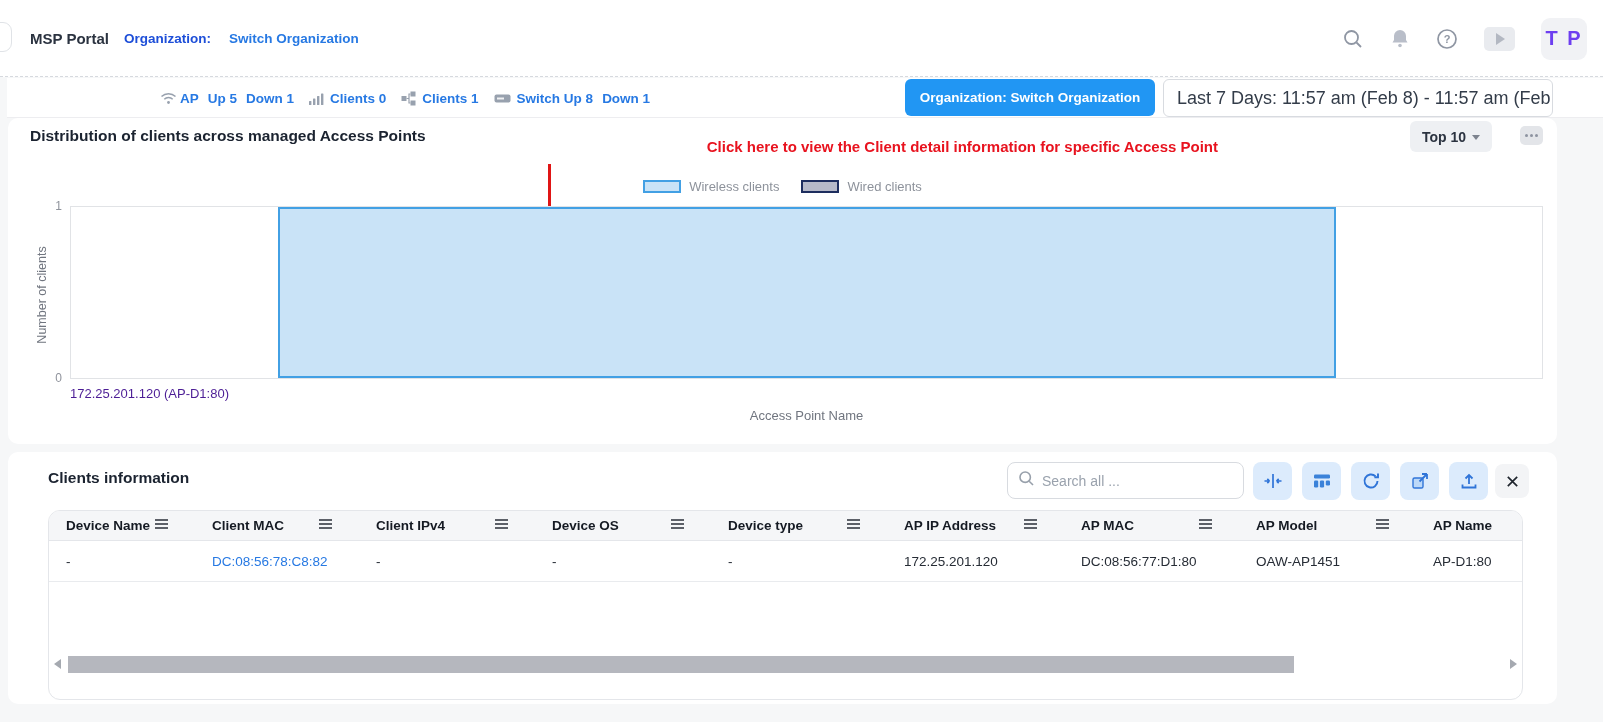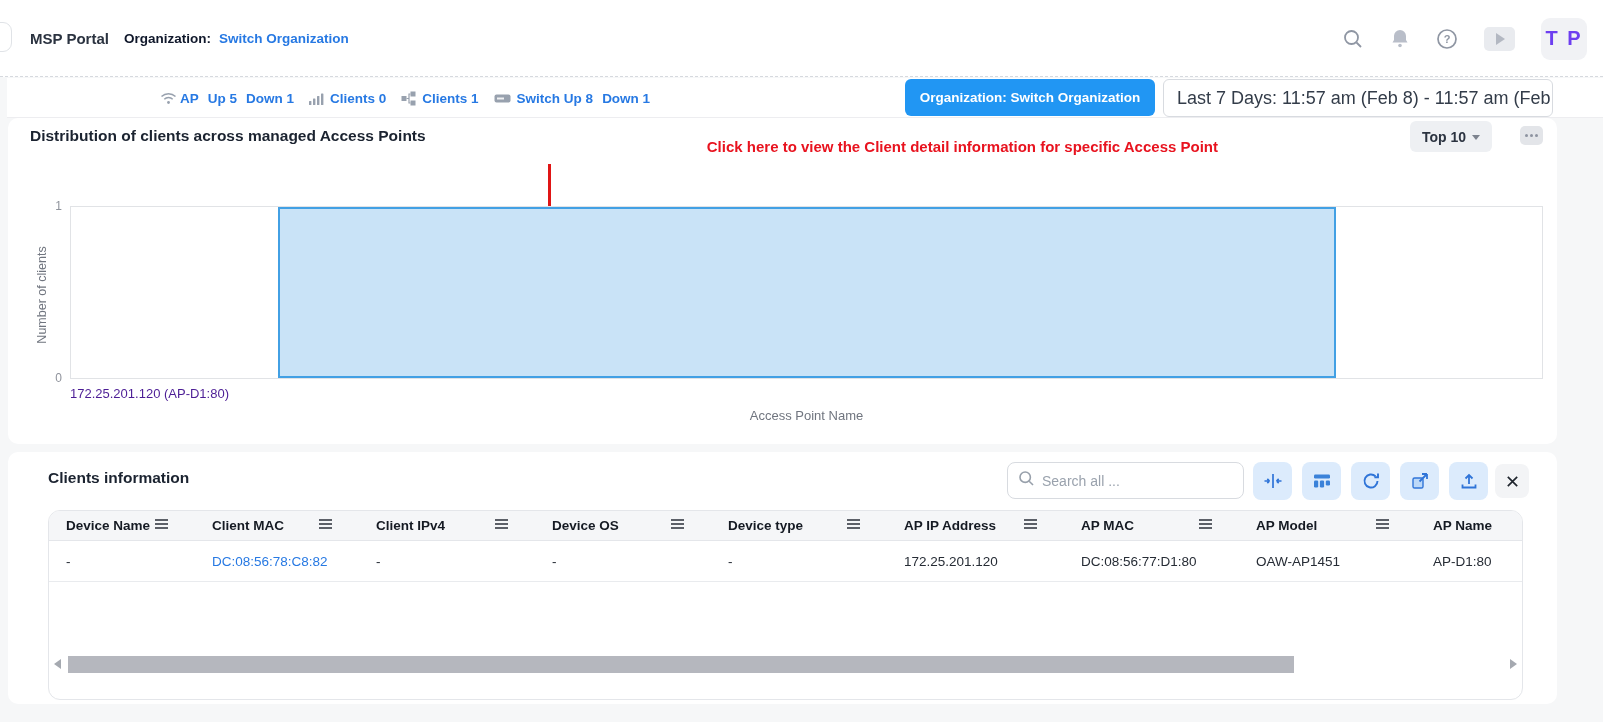--- a/index.html
+++ b/index.html
@@ -4,21 +4,21 @@
 <style>
   * { margin:0; padding:0; box-sizing:border-box; }
   body { font-family:"Liberation Sans", sans-serif; background:#e9eaec; }
   .screen { position:relative; width:1603px; height:722px; background:#f6f7f8; overflow:hidden; }
 
   
   .top-header { position:absolute; left:0; top:0; width:1603px; height:77px; background:#fff; border-bottom:1px dashed #d6d9de; }
   .edge-sliver { position:absolute; left:-14px; top:22px; width:26px; height:30px; background:#fff; border:1px solid #e0e3e7; border-radius:9px; }
   .app-title { position:absolute; left:30px; top:30px; font-size:15px; font-weight:700; color:#2b3340; }
   .org-group { position:absolute; left:124px; top:31px; font-size:13.5px; font-weight:700; }
-  .org-label { color:#0f172a; margin-right:8px; }
+  .org-label { color:#1d4ed8; margin-right:18px; }
   .org-link { color:#2779e3; text-decoration:none; cursor:pointer; }
   .header-icons { position:absolute; right:16px; top:0; height:77px; display:flex; align-items:center; gap:26px; }
   .hicon { display:inline-flex; align-items:center; justify-content:center; cursor:pointer; }
   .video-btn { width:31px; height:24px; background:#e9ebef; border-radius:5px; display:flex; align-items:center; justify-content:center; }
   .video-btn .tri { width:0; height:0; border-left:9px solid #b3b8c2; border-top:6px solid transparent; border-bottom:6px solid transparent; margin-left:2px; }
   .avatar { width:46px; height:42px; background:#f1f2f5; border-radius:9px; display:flex; align-items:center; justify-content:center; font-size:20px; font-weight:700; color:#6d3ef0; letter-spacing:2px; cursor:pointer; }
 
   
   .sub-header { position:absolute; left:0; top:78px; width:1603px; height:40px; background:#fff; border-bottom:1px solid #ededf0; }
   .left-strip { position:absolute; left:0; top:78px; width:7px; height:40px; background:#f6f7f8; }
@@ -166,20 +166,30 @@
         <i></i>
         <i></i>
       </button>
 
     <div class="annotation">Click here to view the Client detail information for specific Access Point</div>
     <div class="annotation-arrow">
       <div class="shaft"></div>
         <div class="head"></div>
     </div>
 
+    <div class="legend">
+      <div class="legend-item">
+        <span class="legend-swatch" style="background: rgb(201, 227, 247); border-color: rgb(66, 160, 228);"></span>
+        <span class="legend-label">Wireless clients</span>
+      </div>
+      <div class="legend-item">
+        <span class="legend-swatch" style="background: rgb(182, 185, 200); border-color: rgb(29, 45, 94);"></span>
+        <span class="legend-label">Wired clients</span>
+      </div>
+    </div>
 
     <div class="ytick ytick-1">1</div>
     <div class="ytick ytick-0">0</div>
     <div class="y-axis-title"><span>Number of clients</span></div>
 
     <div class="plot-area">
       <div class="bar" style="height: 100%; background: rgb(201, 227, 247); border-color: rgb(66, 160, 228);"></div>
     </div>
 
     <div class="xtick">172.25.201.120 (AP-D1:80)</div>

